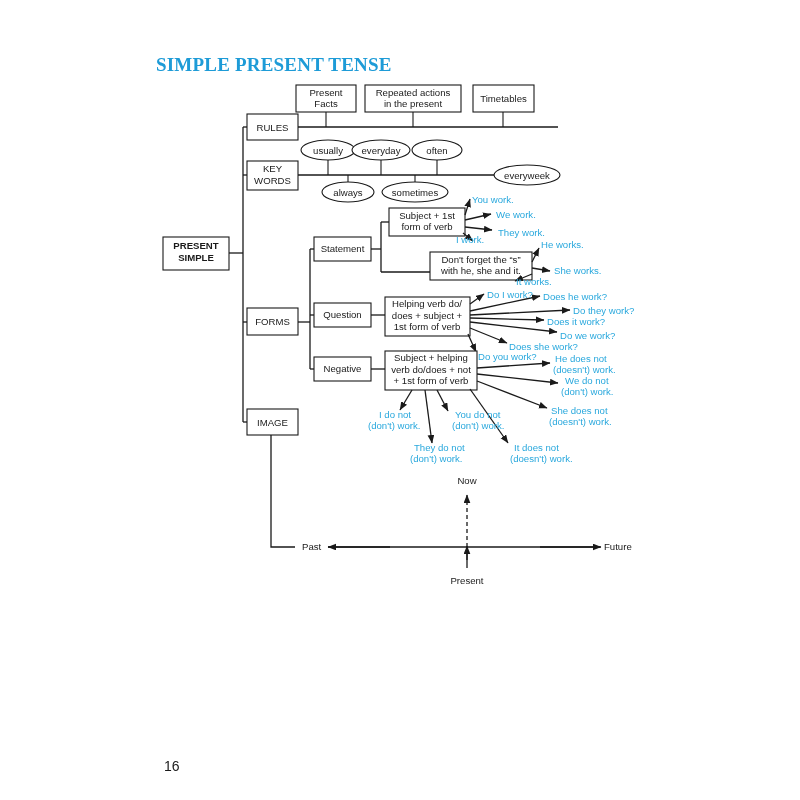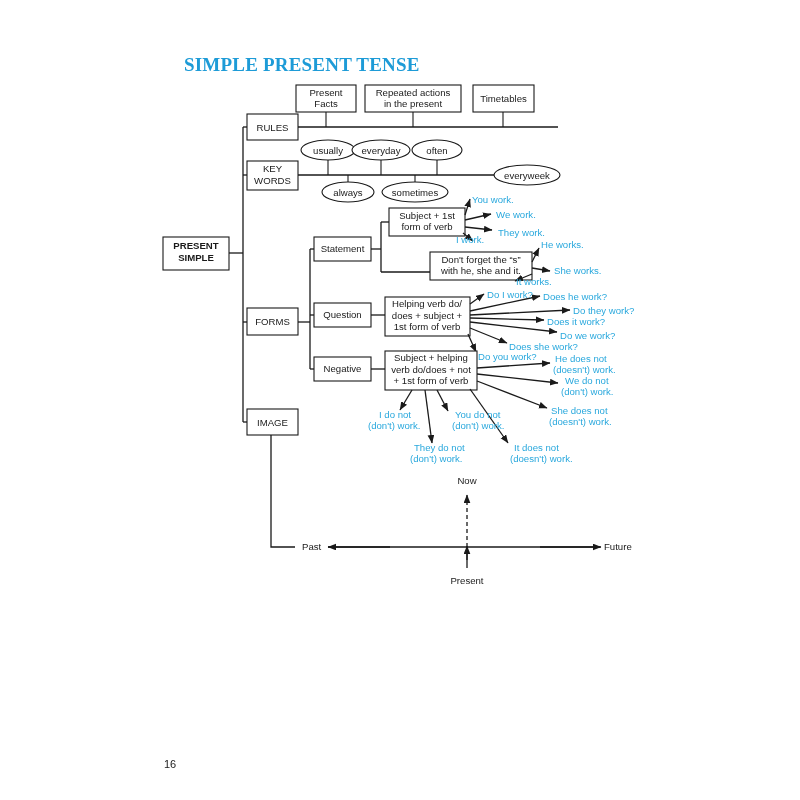--- a/index.html
+++ b/index.html
@@ -1,21 +1,21 @@
 <!DOCTYPE html>
 <html><head>
 <meta charset="utf-8">
 <style>
   html,body{margin:0;padding:0;background:#ffffff;}
   body{width:800px;height:800px;position:relative;overflow:hidden;
        font-family:"Liberation Sans", sans-serif;}
   #page{position:absolute;left:0;top:0;width:800px;height:800px;}
-  #title{position:absolute;left:184px;top:54px;font-family:"Liberation Serif", serif;
+  #title{position:absolute;left:156px;top:54px;font-family:"Liberation Serif", serif;
          font-weight:bold;font-size:19px;color:#1d9bd7;letter-spacing:.2px;}
-  #pagenum{position:absolute;left:164px;top:758px;font-size:11px;color:#1a1a1a;}
+  #pagenum{position:absolute;left:164px;top:758px;font-size:14px;color:#1a1a1a;}
   svg#diagram{position:absolute;left:0;top:0;width:800px;height:800px;}
   .bx{fill:#ffffff;stroke:#1a1a1a;stroke-width:1.1;}
   .ln{stroke:#1a1a1a;stroke-width:1.3;fill:none;}
   .ln2{stroke:#1a1a1a;stroke-width:1.1;fill:none;}
   .arw{stroke:#1a1a1a;stroke-width:1.3;fill:none;marker-end:url(#ah);}
   .dash{stroke:#1a1a1a;stroke-width:1.3;fill:none;stroke-dasharray:4 3;marker-end:url(#ah);}
   text{font-family:"Liberation Sans", sans-serif;font-size:9.6px;fill:#1a1a1a;}
   text.bold{font-weight:bold;}
   text.cy{fill:#29a8dd;}
   text.bk{fill:#1a1a1a;}

